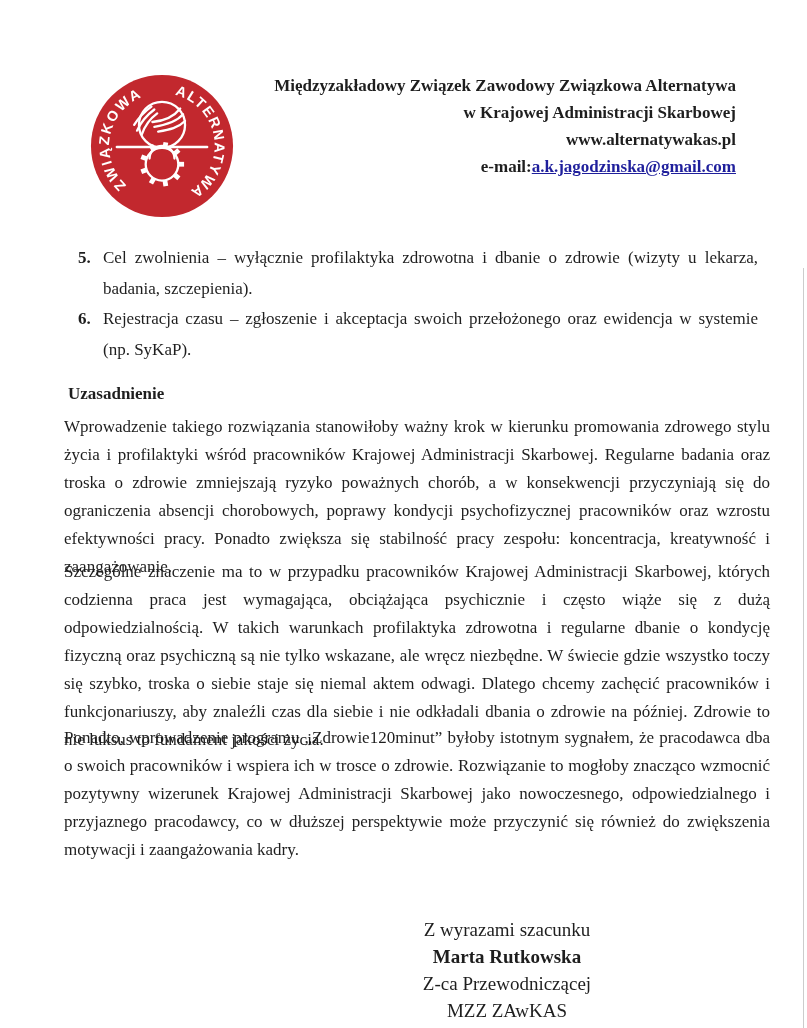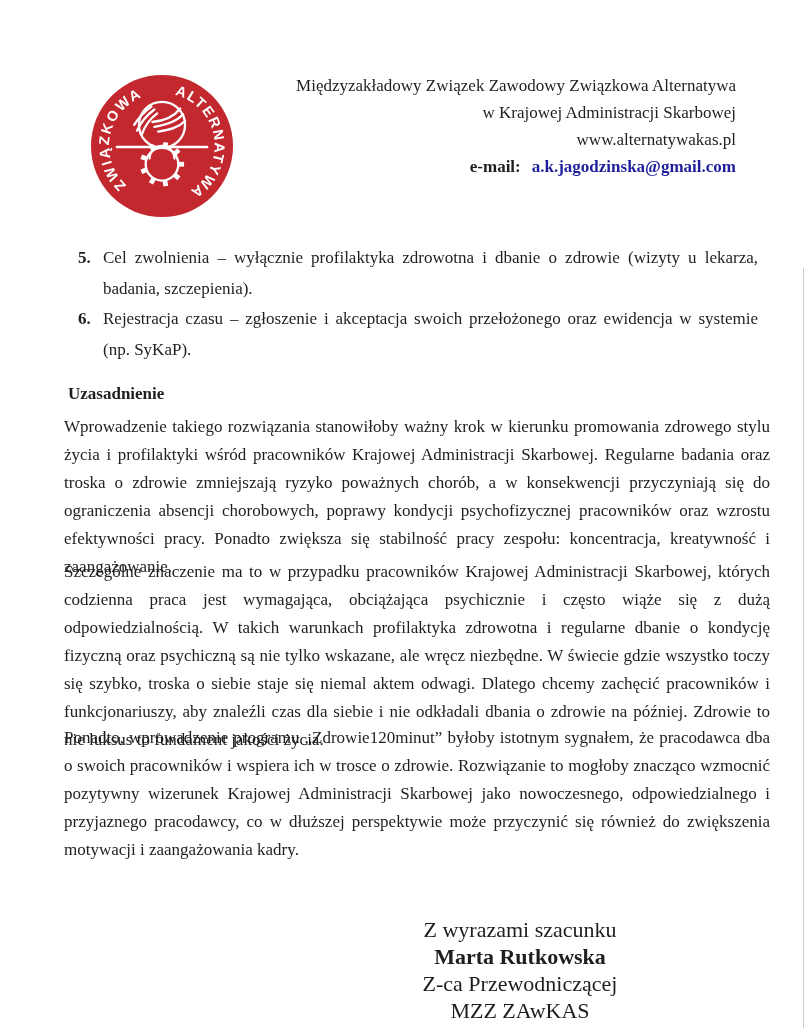--- a/index.html
+++ b/index.html
@@ -21,26 +21,27 @@
     height: 144px;
   }
   .letterhead-text {
     position: absolute;
     top: 72px;
     right: 71px;
     width: 520px;
     text-align: right;
     line-height: 27px;
   }
-  .org-line { font-size: 17px; font-weight: normal; }
+  .org-line { font-size: 17px; font-weight: bold; }
   .email-line { font-size: 17px; font-weight: bold; }
   .email-line a {
     color: #1f1f9c;
+    text-decoration: underline;
     font-weight: bold;
-    margin-left: 11px;
+    margin-left: 0;
     cursor: pointer;
   }
   .address-line {
     font-size: 14.5px;
     font-weight: normal;
     white-space: pre;
   }
   
   .num-list {
     position: absolute;
@@ -78,25 +79,25 @@
     line-height: 28px;
     text-align: justify;
   }
   .para-1 { top: 401px; }
   .para-2 { top: 546px; }
   .para-3 { top: 712px; }
   .para b { font-weight: normal; }
   
   .signature {
     position: absolute;
-    left: 370px;
+    left: 357px;
     top: 916px;
     width: 300px;
     text-align: center;
-    font-size: 22px;
+    font-size: 19px;
     line-height: 27px;
   }
   .signature .name { font-weight: bold; }
   
   .scan-line {
     position: absolute;
     left: 803px;
     top: 268px;
     width: 1px;
     height: 760px;

